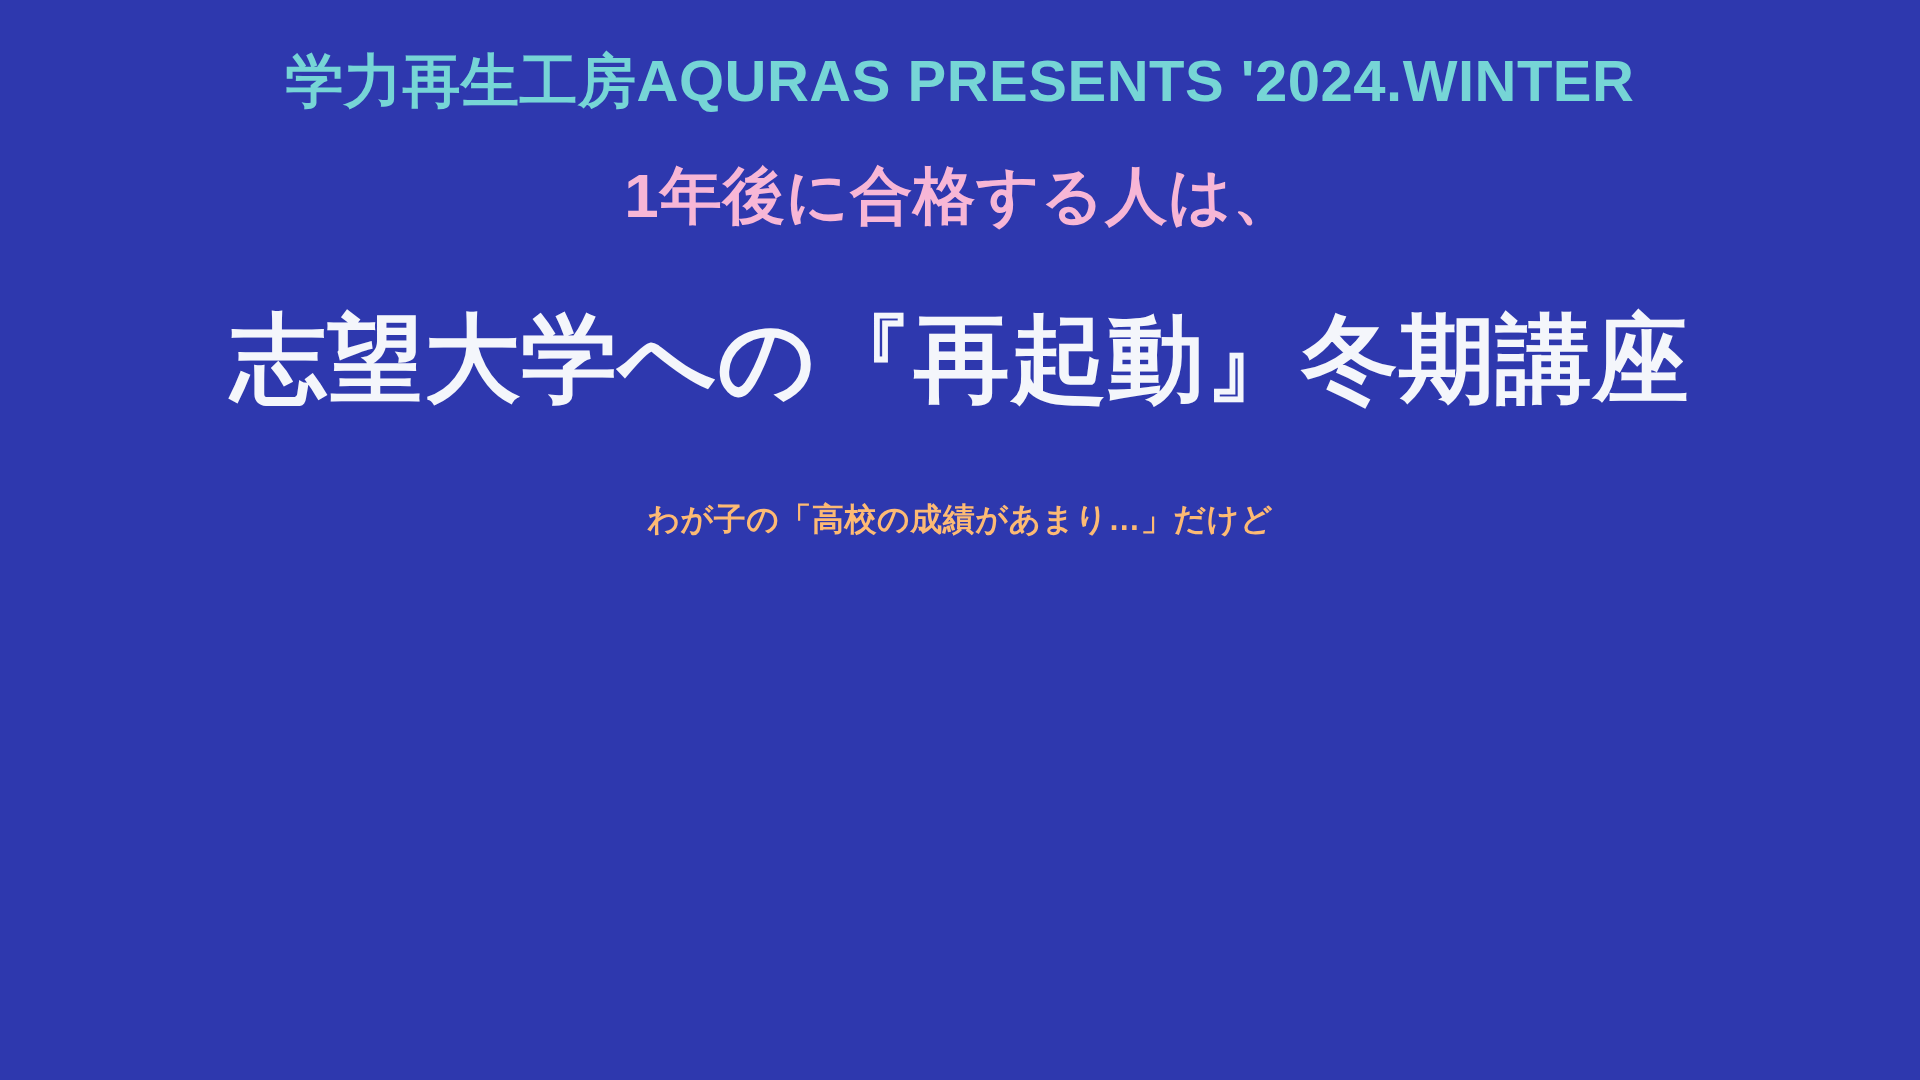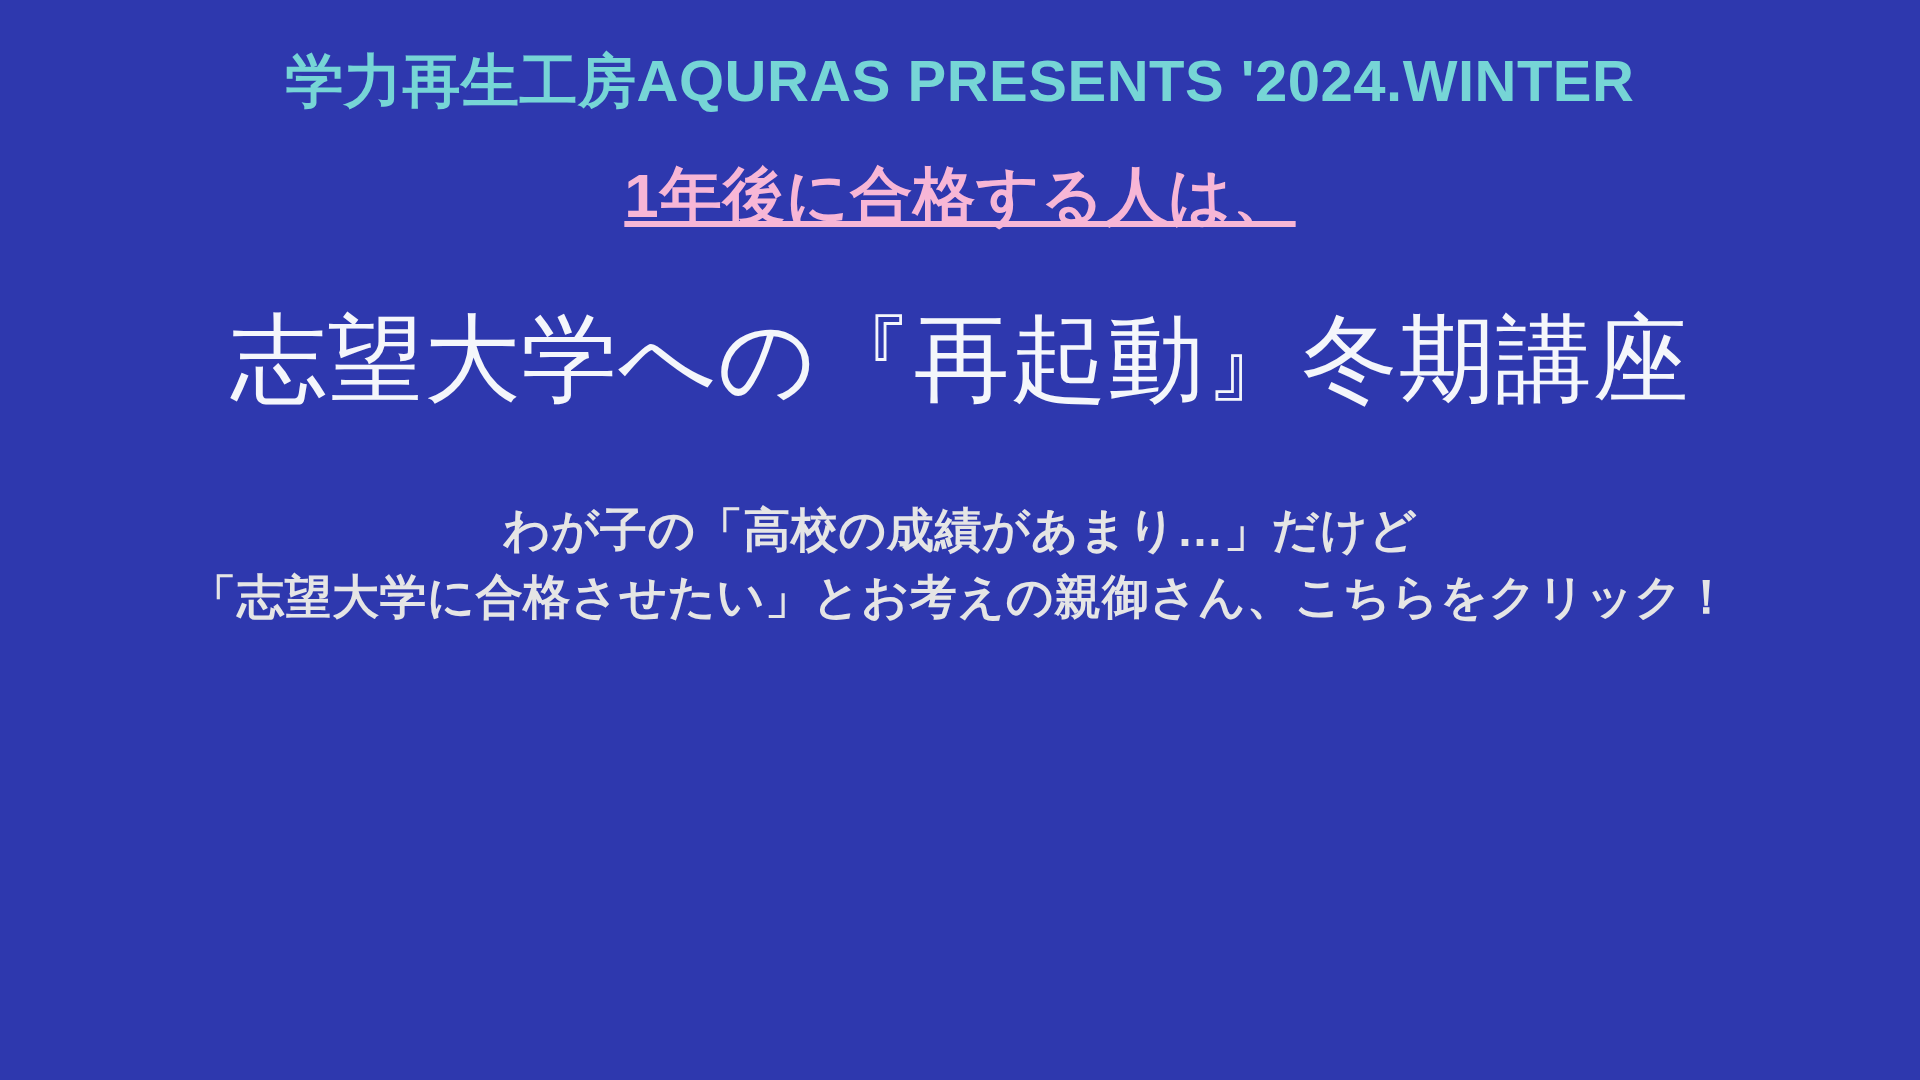--- a/index.html
+++ b/index.html
@@ -39,52 +39,51 @@
   
   .lead {
     margin-top:46px;
     color:#F7B6D6;
     font-size:62px;
     font-weight:700;
     line-height:1.28;
     text-align:right;
     letter-spacing:1px;
     white-space:nowrap;
-    text-decoration:underline;
   }
   .lead-line-1 { }
   .lead-line-2 { }
 
   
   .headline {
     margin-top:72px;
     color:#F4F6FB;
     text-align:center;
     white-space:nowrap;
   }
   .headline-main {
     font-size:96px;
-    font-weight:400;
+    font-weight:700;
     line-height:1.08;
     letter-spacing:1px;
     text-align:center;
   }
   .headline-sub {
     font-size:74px;
     font-weight:700;
     line-height:1.18;
     letter-spacing:0.5px;
     margin-top:10px;
   }
 
   
   .cta {
     margin-top:86px;
-    color:#e5e5e5;
-    font-size:47px;
+    color:#fdba74;
+    font-size:32px;
     font-weight:700;
     line-height:1.42;
     text-align:center;
     letter-spacing:0.5px;
     white-space:nowrap;
   }
 </style>
 </head>
 <body>
 
@@ -97,16 +96,15 @@
   <div class="lead">
     <div class="lead-line-1">1年後に合格する人は、</div>
   </div>
 
   <div class="headline">
     <div class="headline-main">志望大学への『再起動』冬期講座</div>
   </div>
 
   <div class="cta">
     <div>わが子の「高校の成績があまり…」だけど</div>
-    <div>「志望大学に合格させたい」とお考えの親御さん、こちらをクリック！</div>
   </div>
 
 </div>
 
 </body></html>

